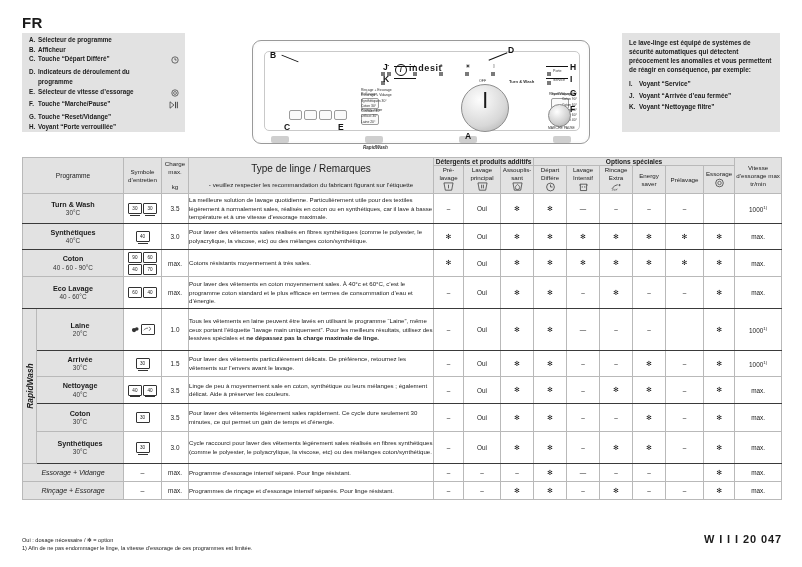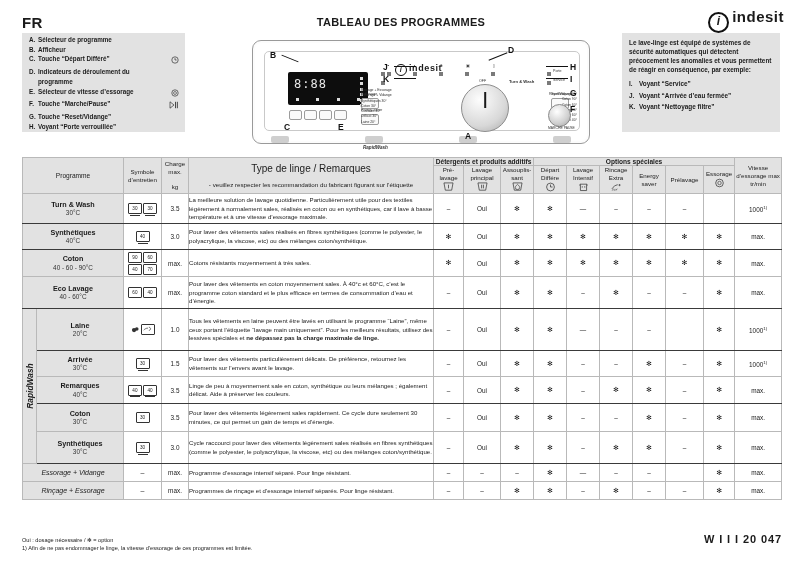--- a/index.html
+++ b/index.html
@@ -142,21 +142,20 @@
 </style>
 </head>
 <body>
 
 <div class="page">
 
   <div class="top">
 
     <div class="fr-label">FR</div>
 
-    <div class="title">TABLEAU DES PROGRAMMES</div>
 
     <div class="legend-box">
       <div class="legend-row">
         <span class="legend-key">A.</span>
         <span class="legend-text">Sélecteur de programme</span>
       </div>
       <div class="legend-row">
         <span class="legend-key">B.</span>
         <span class="legend-text">Afficheur</span>
       </div>
@@ -205,37 +204,20 @@
       <div class="legend-row">
         <span class="legend-key">H.</span>
         <span class="legend-text">Voyant “Porte verrouillée”</span>
       </div>
     </div>
 
     <div class="panel-wrap">
       <div class="panel-shell">
         <div class="panel-inner">
 
-          <div class="display">
-            <div class="seg">8:88</div>
-            <div class="dotcol">
-              <div class="dot"></div>
-                <div class="dot"></div>
-                <div class="dot"></div>
-              <div class="dot"></div>
-                <div class="dot"></div>
-                <div class="dot"></div>
-            </div>
-            <div class="dotrow">
-              <span></span>
-                <span></span>
-                <span></span>
-                <span></span>
-            </div>
-          </div>
 
           <div class="brandp">
             <span class="circ">i</span><span>indesit</span>
           </div>
 
           <div class="ledlbl">
             <span>◓</span>
             <span>▲</span>
             <span>✺</span>
             <span>▣</span>
@@ -317,23 +299,20 @@
       <div class="cal" style="left:217px;top:95px;">A</div>
 
       <div class="arr" style="left:33px;top:22px;width:18px;transform:rotate(22deg);"></div>
       <div class="arr" style="left:240px;top:20px;width:20px;transform:rotate(-22deg);"></div>
       <div class="arr" style="left:146px;top:30px;width:22px;"></div>
       <div class="arr" style="left:146px;top:42px;width:22px;"></div>
       <div class="arr" style="left:298px;top:30px;width:22px;"></div>
       <div class="arr" style="left:298px;top:42px;width:22px;"></div>
     </div>
 
-    <div class="brand">
-      <span class="circ">i</span><span>indesit</span>
-    </div>
     <div class="note-box">
       <p class="note-p">Le lave-linge est équipé de systèmes de sécurité automatiques qui détectent précocement les anomalies et vous permettent de réagir en conséquence, par exemple:</p>
       <div class="note-row">
         <span class="note-key">I.</span>
         <span>Voyant “Service”</span>
       </div>
       <div class="note-row">
         <span class="note-key">J.</span>
         <span>Voyant “Arrivée d’eau fermée”</span>
       </div>
@@ -571,21 +550,21 @@
           <td class="ctr"><span class="ast">✻</span></td>
           <td class="ctr">–</td>
           <td class="ctr">–</td>
           <td class="ctr"><span class="ast">✻</span></td>
           <td class="ctr">–</td>
           <td class="ctr"><span class="ast">✻</span></td>
           <td class="ctr">1000<span class="sup">1)</span></td>
         </tr>
         <tr style="height: 27px;">
           <td class="prog-cell thick-b">
-            <div>Remarques</div>
+            <div>Nettoyage</div>
             <div class="tmp">40°C</div>
           </td>
           <td class="sym thick-b"><span class="tub bar">40</span><span class="tub bar">40</span></td>
           <td class="load thick-b">3.5</td>
           <td class="desc thick-b">Linge de peu à moyennement sale en coton, synthétique ou leurs mélanges ; également délicat. Aide à préserver les couleurs.</td>
           <td class="ctr thick-b">–</td>
           <td class="ctr thick-b">Oui</td>
           <td class="ctr thick-b"><span class="ast">✻</span></td>
           <td class="ctr thick-b"><span class="ast">✻</span></td>
           <td class="ctr thick-b">–</td>

